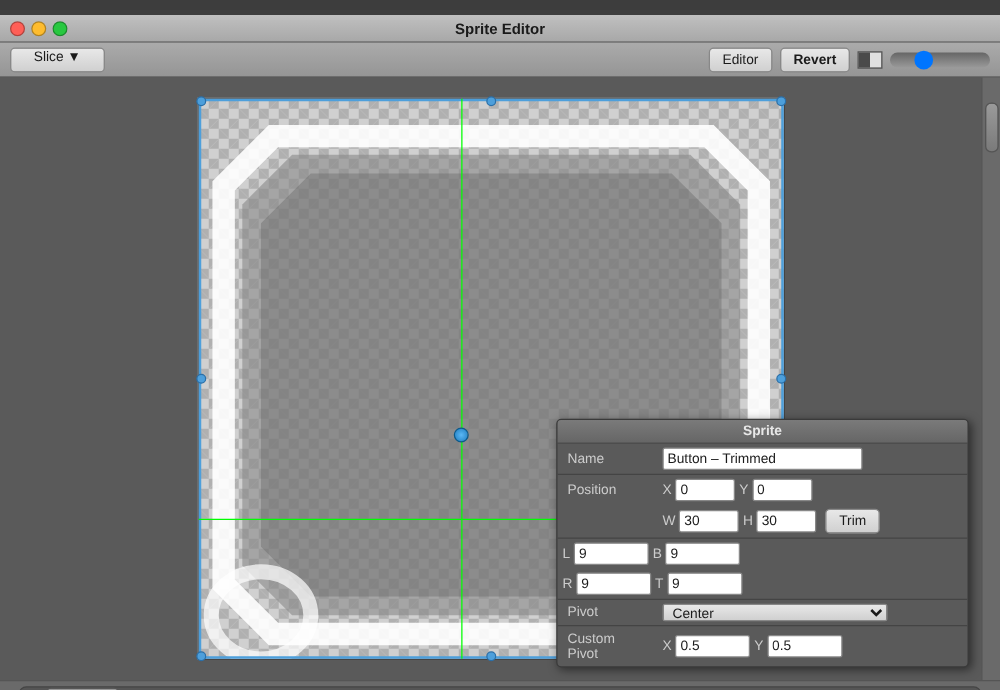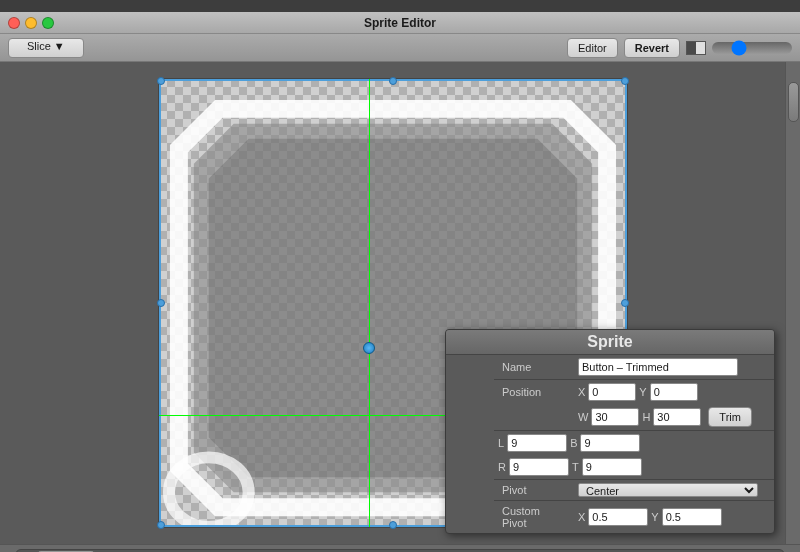--- a/index.html
+++ b/index.html
@@ -231,32 +231,31 @@
       right: 25px;
       width: 330px;
       background: #5a5a5a;
       border: 1px solid #3a3a3a;
       border-radius: 4px;
       box-shadow: 2px 2px 8px rgba(0,0,0,0.5);
     }
     .sprite-panel-header {
       background: linear-gradient(to bottom, #7a7a7a, #666);
       padding: 3px 8px;
-      font-size: 16px;
+      font-size: 11px;
       font-weight: bold;
       text-align: center;
       color: #e8e8e8;
       border-radius: 3px 3px 0 0;
       border-bottom: 1px solid #444;
     }
     .panel-grid {
       display: grid;
       grid-template-columns: 80px 1fr;
       row-gap: 0;
-      padding-left: 48px;
     }
     .panel-label {
       padding: 4px 8px;
       color: #ccc;
       font-size: 11px;
       display: flex;
       align-items: center;
     }
     .panel-value {
       padding: 3px 4px;

